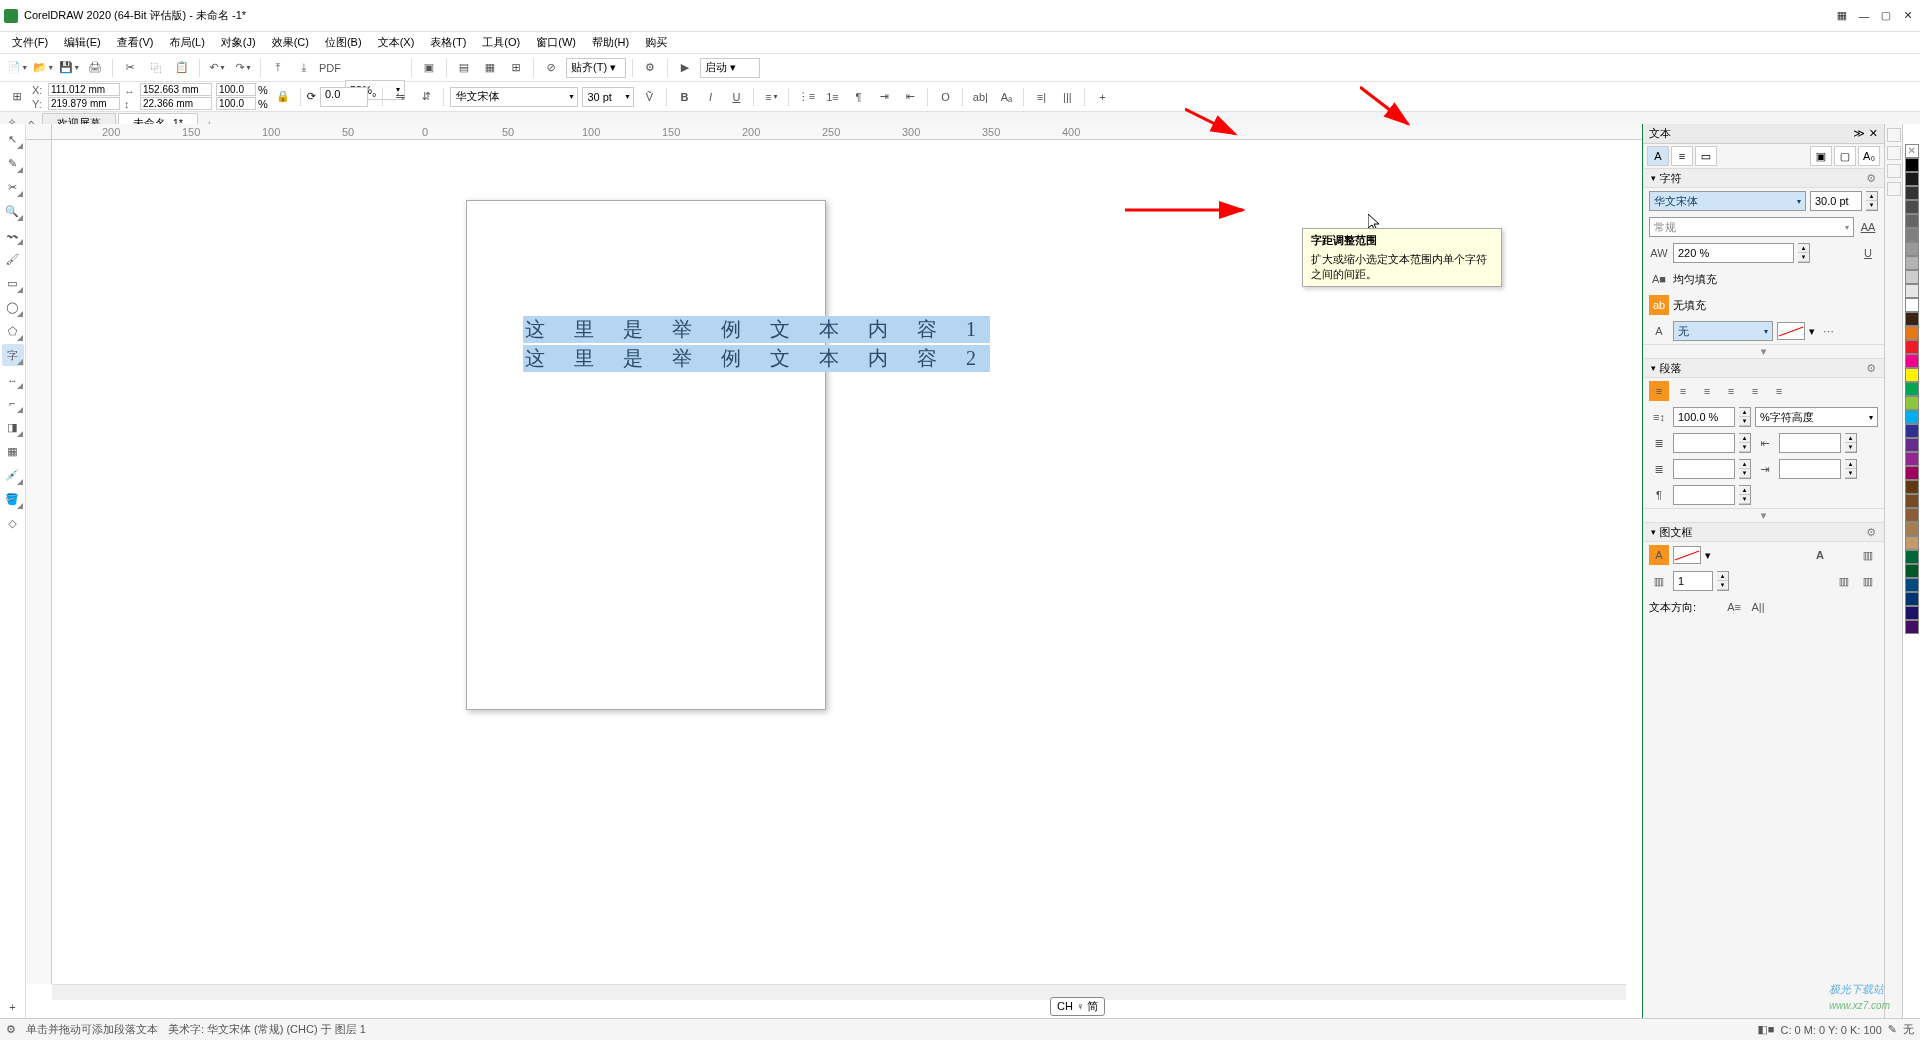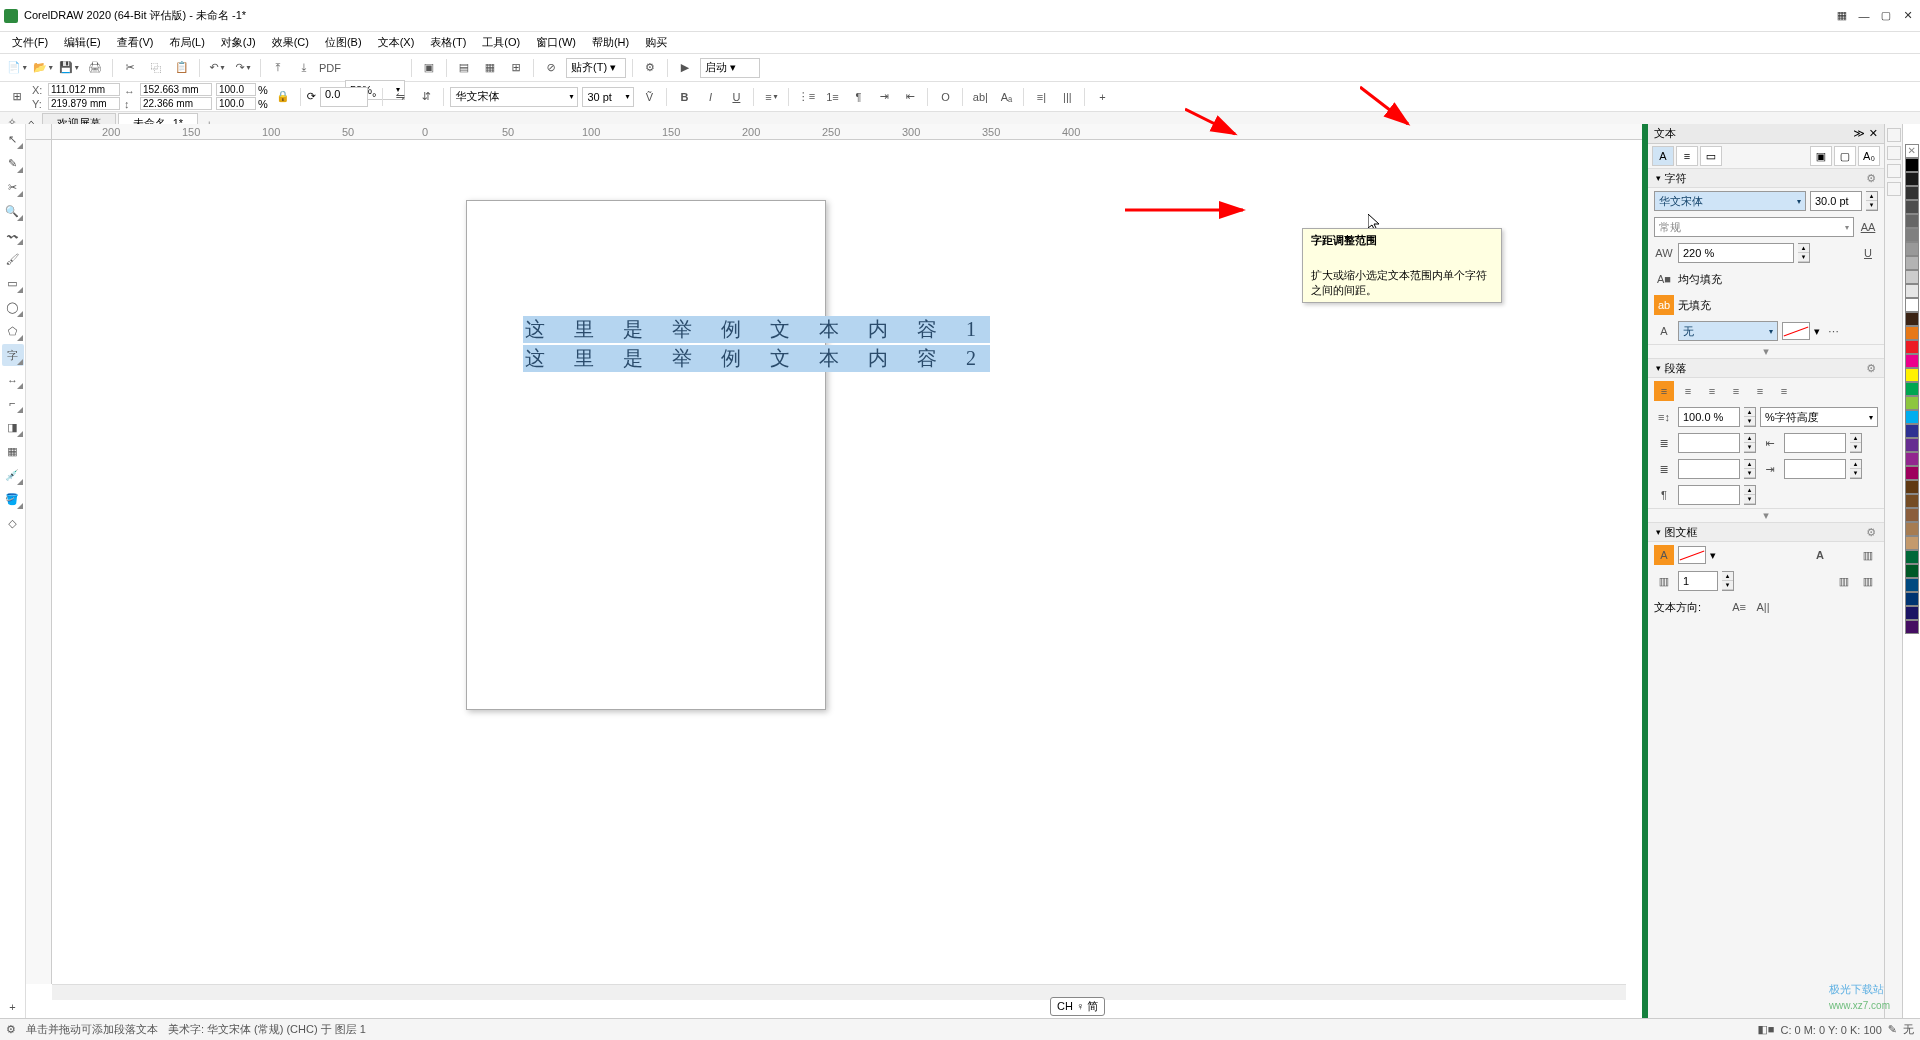--- a/index.html
+++ b/index.html
@@ -65,21 +65,21 @@
 .text-line { font-size: 20px; color: #2a4b6b; background: #b5d5f0; letter-spacing: 12px; padding: 0 2px; margin-bottom: 2px; white-space: nowrap; font-family: "STSong", "SimSun", serif; }
 .text-line.sel { background: #b5d5f0; }
 
 .scroll-h { position: absolute; left: 26px; right: 16px; bottom: 18px; height: 16px; background: #f0f0f0; border-top: 1px solid #ddd; }
 .page-nav { position: absolute; left: 0; bottom: 18px; height: 16px; display: flex; align-items: center; gap: 2px; padding-left: 30px; }
 .page-nav .pn { width: 14px; height: 14px; border: 1px solid #ccc; background: #fff; display: flex; align-items: center; justify-content: center; font-size: 9px; }
 .page-nav .pt { height: 14px; padding: 0 8px; border: 1px solid #ccc; background: #fff; display: flex; align-items: center; }
 .hint-bar { position: absolute; left: 26px; right: 0; bottom: 0; height: 18px; background: #f8f8f8; display: flex; align-items: center; padding: 0 8px; color: #a89070; font-style: italic; justify-content: center; }
 
 
-.docker { width: 242px; background: #f5f5f5; border-left: 6px solid #15803d; display: flex; flex-direction: column; overflow: hidden; }
+.docker { width: 242px; background: #f5f5f5; border-left: 1px solid #15803d; display: flex; flex-direction: column; overflow: hidden; }
 .docker-title { height: 20px; display: flex; align-items: center; padding: 0 6px; background: #eaeaea; border-bottom: 1px solid #ccc; }
 .docker-title .dt-icons { margin-left: auto; display: flex; gap: 4px; }
 .docker-tabs { height: 24px; display: flex; align-items: center; padding: 0 4px; gap: 2px; }
 .dt-tab { width: 22px; height: 20px; border: 1px solid #ccc; background: #fff; display: flex; align-items: center; justify-content: center; }
 .dt-tab.active { background: #d0e4f5; }
 .section-hdr { height: 20px; display: flex; align-items: center; padding: 0 8px; background: #eee; border-top: 1px solid #ddd; border-bottom: 1px solid #ddd; }
 .section-hdr .arrow { margin-right: 4px; font-size: 9px; }
 .section-hdr .gear { margin-left: auto; color: #888; }
 .d-row { display: flex; align-items: center; padding: 3px 6px; gap: 4px; }
 .d-input { height: 20px; border: 1px solid #999; background: #fff; padding: 0 4px; display: flex; align-items: center; }
@@ -101,27 +101,27 @@
 
 .side-tabs { width: 18px; background: #f5f5f5; border-left: 1px solid #ccc; display: flex; flex-direction: column; align-items: center; padding-top: 4px; gap: 4px; }
 .st { width: 14px; height: 14px; border: 1px solid #ccc; }
 
 
 .statusbar { position: absolute; bottom: 0; left: 0; right: 0; height: 22px; background: #f5f5f5; border-top: 1px solid #ccc; display: flex; align-items: center; padding: 0 6px; gap: 10px; color: #555; }
 .statusbar .sb-right { margin-left: auto; display: flex; align-items: center; gap: 6px; }
 
 
 .tooltip { position: absolute; left: 1302px; top: 228px; background: #ffffe1; border: 1px solid #aaa; padding: 4px 8px; font-size: 11px; box-shadow: 2px 2px 4px rgba(0,0,0,0.2); z-index: 100; max-width: 200px; }
-.tooltip .tt-title { font-weight: bold; margin-bottom: 20px; }
+.tooltip .tt-title { font-weight: bold; margin-bottom: 4px; }
 
 
 .arrow-svg { position: absolute; pointer-events: none; z-index: 50; }
 
 
-.watermark { position: absolute; right: 30px; bottom: 28px; color: #4aa7e0; font-size: 13px; opacity: 0.85; }
+.watermark { position: absolute; right: 30px; bottom: 28px; color: #4aa7e0; font-size: 13px; font-style: italic; opacity: 0.85; }
 .watermark .u { font-size: 10px; color: #58b368; }
 
 
 .ime { position: absolute; left: 1050px; bottom: 24px; border: 1px solid #888; background: #fff; padding: 1px 6px; border-radius: 3px; font-size: 11px; }
 
 
 .cursor { position: absolute; left: 1368px; top: 214px; z-index: 60; }
 </style>
 </head>
 <body>

